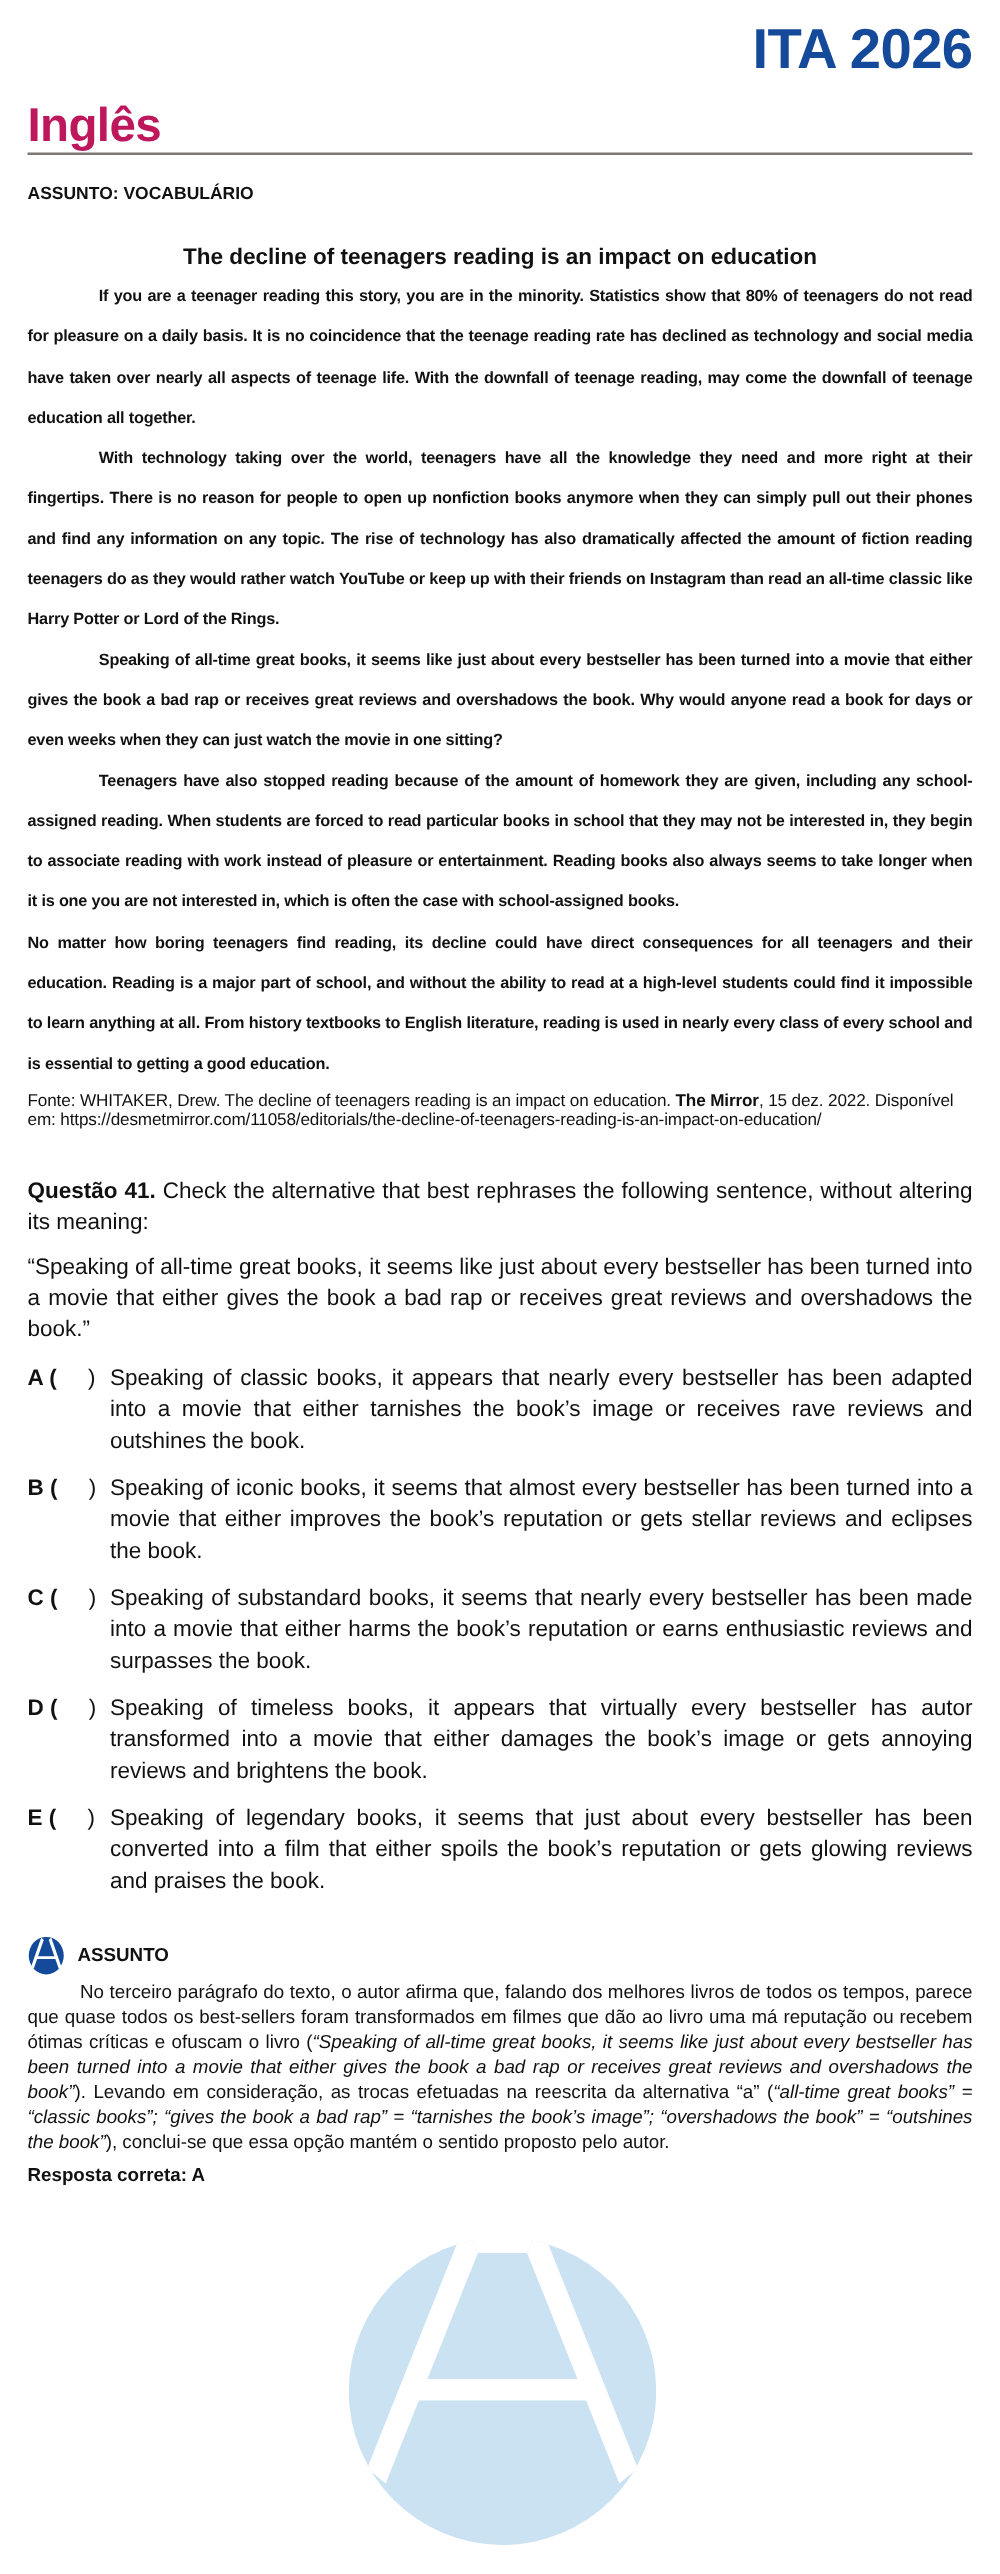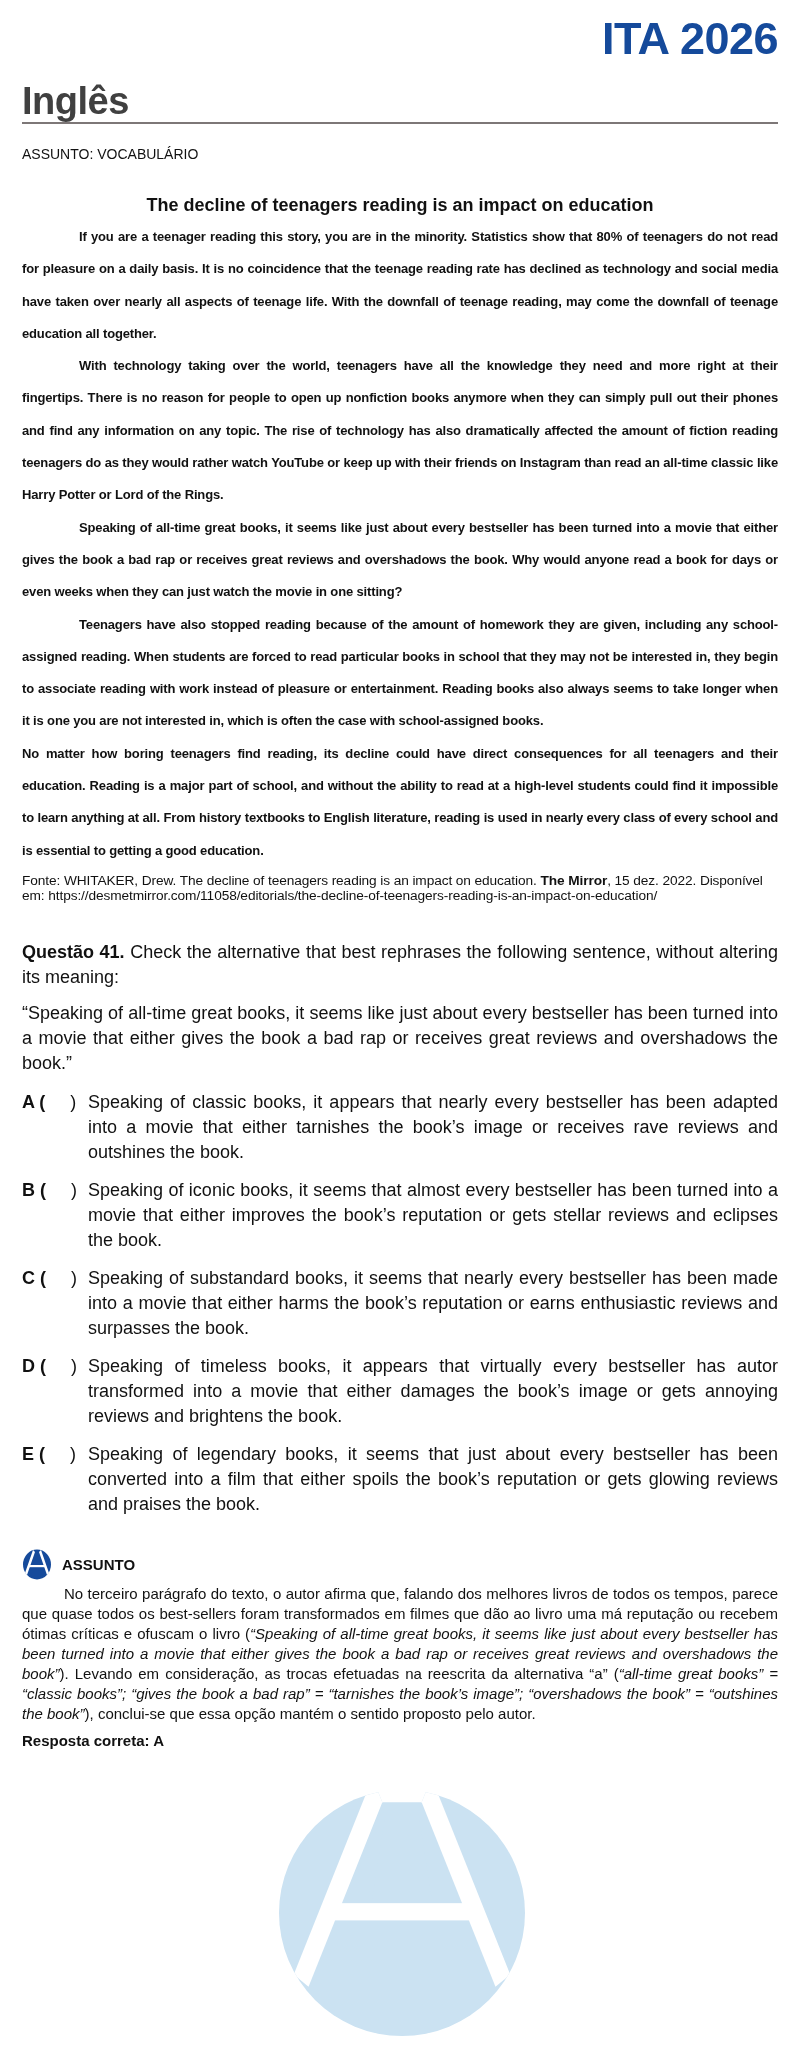--- a/index.html
+++ b/index.html
@@ -10,25 +10,25 @@
     .watermark {
       position: absolute; left: 279px; top: 1790px; width: 246px; height: 246px;
       z-index: 0;
     }
     .page { position: relative; z-index: 1; padding: 0 22px; }
     .exam-title {
       text-align: right; color: #154a9b; font-size: 45px; margin: 0;
       padding-top: 14px; line-height: 50px; letter-spacing: -0.5px;
     }
     .subject-title {
-      color: #404040; font-size: 38px; font-weight: bold; margin: 18px 0 0 0;
+      color: #be185d; font-size: 38px; font-weight: bold; margin: 18px 0 0 0;
       line-height: 38px; letter-spacing: -0.5px;
     }
     .rule { height: 2px; background: #7d7777; margin-top: 2px; }
-    .topic { font-size: 14px; font-weight: normal; margin-top: 22px; line-height: 16px; }
+    .topic { font-size: 14px; font-weight: bold; margin-top: 22px; line-height: 16px; }
     .article-title {
       text-align: center; font-weight: bold; font-size: 18px;
       margin-top: 33px; line-height: 20px;
     }
     .article p {
       margin: 0; font-size: 13px; line-height: 32.3px; text-align: justify;
       letter-spacing: -0.15px;
       font-weight: bold;
     }
     .article p.indent { text-indent: 57px; }

